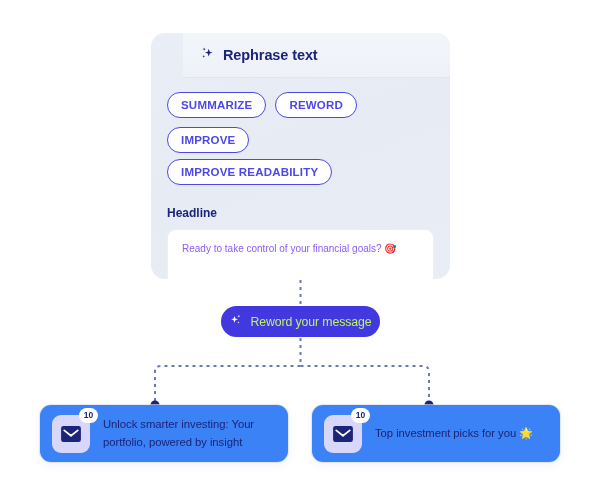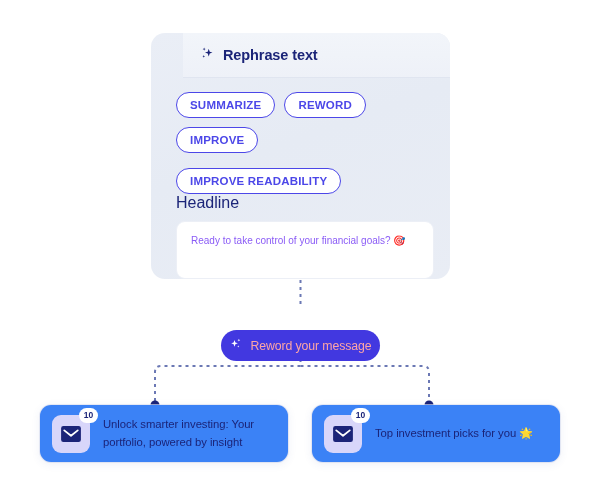--- a/index.html
+++ b/index.html
@@ -42,21 +42,21 @@
   .card-header-title {
     font-size: 14.5px;
     font-weight: bold;
     color: #1b2478;
     letter-spacing: -0.1px;
   }
 
   .sparkle-icon-dark { display: block; }
 
   .card-body {
-    padding: 14px 16px 0 25px;
+    padding: 14px 16px 0 16px;
   }
 
   
   .chip-row {
     display: flex;
     flex-wrap: wrap;
     gap: 9px;
   }
 
   .chip {
@@ -71,22 +71,23 @@
     color: #4c47e8;
     font-size: 11.5px;
     font-weight: bold;
     letter-spacing: 0.2px;
     white-space: nowrap;
     cursor: pointer;
   }
 
   
   .field-label {
-    font-size: 16px;
-    font-weight: normal;
+    margin-top: 21px;
+    font-size: 12px;
+    font-weight: bold;
     color: #1b2478;
   }
 
   .headline-box {
     margin-top: 9px;
     height: 58px;
     border-radius: 9px;
     background: #ffffff;
     border: 1px solid #eceff6;
     padding: 10px 14px;
@@ -112,30 +113,29 @@
   
   .cta-button {
     position: absolute;
     left: 221px;
     top: 306px;
     width: 159px;
     height: 31px;
     border: none;
     border-radius: 16px;
     background: #4238e0;
-    color: #fca5a5;
+    color: #bef264;
     display: flex;
     align-items: center;
     justify-content: center;
     gap: 7px;
     font-size: 12.3px;
     font-family: "Liberation Sans", sans-serif;
     cursor: pointer;
     letter-spacing: -0.1px;
-    margin-top: 24px;
   }
 
   .sparkle-icon-light { display: block; }
 
   
   .result-card {
     position: absolute;
     height: 57px;
     border-radius: 11px;
     background: #3b82f6;
@@ -221,21 +221,21 @@
     <span class="card-header-title">Rephrase text</span>
   </div>
 
   <div class="card-body">
 
     <div class="chip-row">
       <button class="chip">SUMMARIZE</button>
       <button class="chip">REWORD</button>
       <button class="chip">IMPROVE</button>
     </div>
-    <div class="chip-row" style="margin-top:15px;">
+    <div class="chip-row" style="margin-top:6px;">
       <button class="chip">IMPROVE READABILITY</button>
     </div>
 
     <div class="field-label">Headline</div>
 
     <div class="headline-box">
       <div class="headline-text">Ready to take control of your financial goals? 🎯</div>
     </div>
 
   </div>

